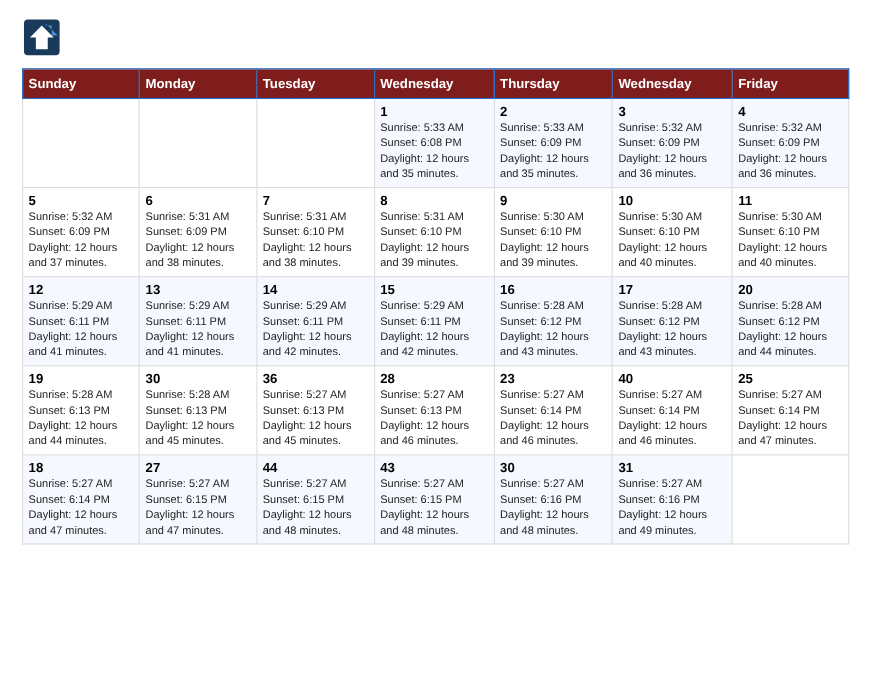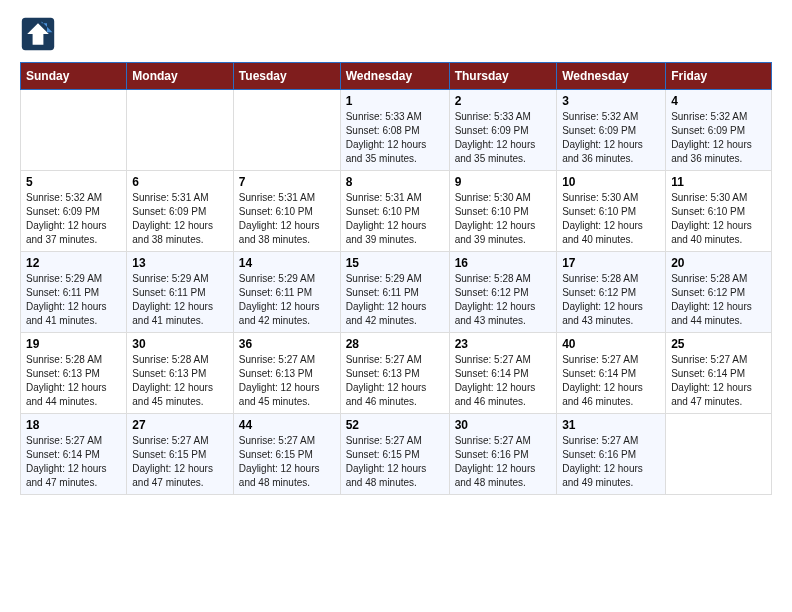--- a/index.html
+++ b/index.html
@@ -325,21 +325,21 @@
 and 47 minutes.</div>
         </td>
         <td>
           <span class="day-number">44</span>
           <div class="day-info" style="white-space: pre-line;">Sunrise: 5:27 AM
 Sunset: 6:15 PM
 Daylight: 12 hours
 and 48 minutes.</div>
         </td>
         <td>
-          <span class="day-number">52</span>
+          <span class="day-number">43</span>
           <div class="day-info" style="white-space: pre-line;">Sunrise: 5:27 AM
 Sunset: 6:15 PM
 Daylight: 12 hours
 and 48 minutes.</div>
         </td>
         <td>
           <span class="day-number">30</span>
           <div class="day-info" style="white-space: pre-line;">Sunrise: 5:27 AM
 Sunset: 6:16 PM
 Daylight: 12 hours

